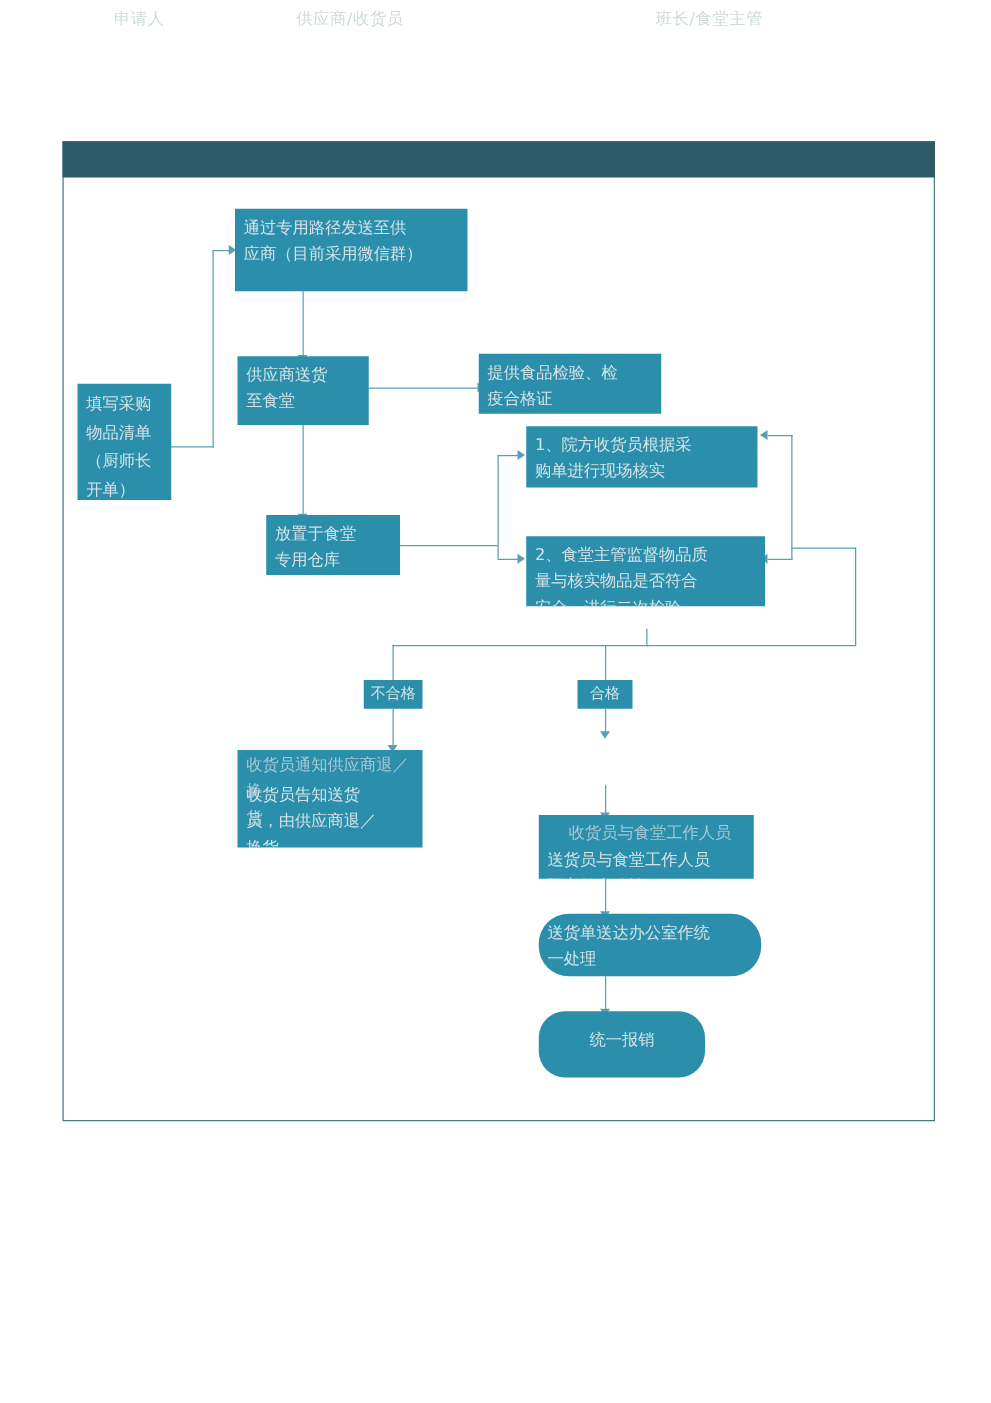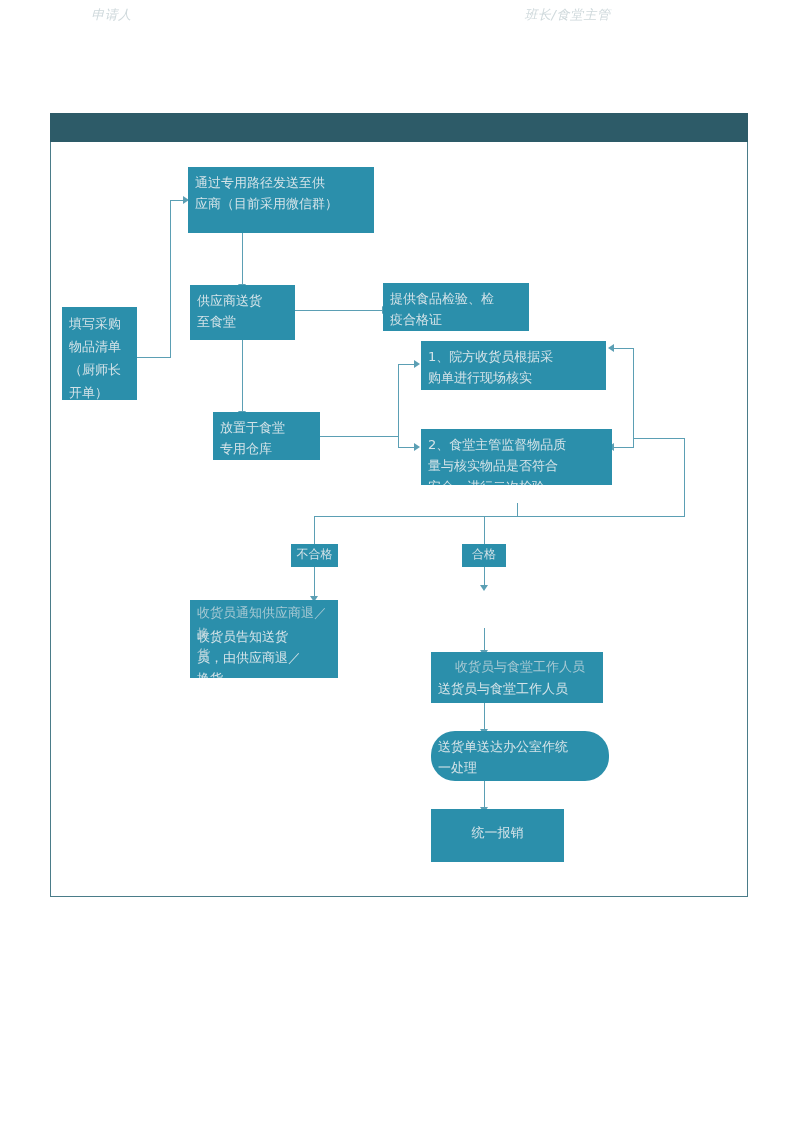--- a/index.html
+++ b/index.html
@@ -40,21 +40,20 @@
     width:698px;height:29px;
     background:#2d5b68;
     box-sizing:border-box;
   }
   .hdr-cell{
     position:absolute;top:0;height:29px;
     display:flex;align-items:center;justify-content:center;
     color:#cfd9dc;
     font-size:13px;
     letter-spacing:.5px;
-    font-style:italic;
   }
   .hdr-div{
     position:absolute;top:0;width:2px;height:29px;
     background:#ffffff;
   }
 
   
   .box{
     position:absolute;
     background:#2b8fab;
@@ -103,20 +102,21 @@
 <body>
 
 <div id="page">
 
 
   <div class="frame"></div>
 
   <div class="hdr"></div>
   <div class="hdr-cell" style="left:50px;width:123px;">申请人</div>
   <div class="hdr-div" style="left:173px;"></div>
+  <div class="hdr-cell" style="left:175px;width:210px;">供应商/收货员</div>
   <div class="hdr-div" style="left:385px;"></div>
   <div class="hdr-cell" style="left:387px;width:361px;">班长/食堂主管</div>
 
   <div class="ln lnh" style="left:137px;top:357px;width:34px;"></div>
   <div class="ln lnv" style="left:170px;top:200px;height:158px;"></div>
   <div class="ln lnh" style="left:170px;top:200px;width:14px;"></div>
   <div class="arw arw-r" style="left:183px;top:196px;"></div>
 
   <div class="ln lnv" style="left:242px;top:233px;height:52px;"></div>
   <div class="arw arw-d" style="left:238px;top:284px;"></div>
@@ -204,15 +204,15 @@
 
   <div class="box" style="left:431px;top:652px;width:172px;height:51px;">
     <span>送货员与食堂工作人员
 双方签名确认</span>
     <span class="ghost" style="top:-1px;padding-left:24px;">收货员与食堂工作人员</span>
   </div>
 
   <div class="box" style="left:431px;top:731px;width:178px;height:50px;border-radius:24px;">送货单送达办公室作统
 一处理</div>
 
-  <div class="box ctr" style="left:431px;top:809px;width:133px;height:53px;padding-top:13px;">统一报销</div>
+  <div class="box ctr" style="left:431px;top:809px;width:133px;height:53px;padding-top:13px;border-radius:21px;">统一报销</div>
 
 </div>
 
 </body></html>

